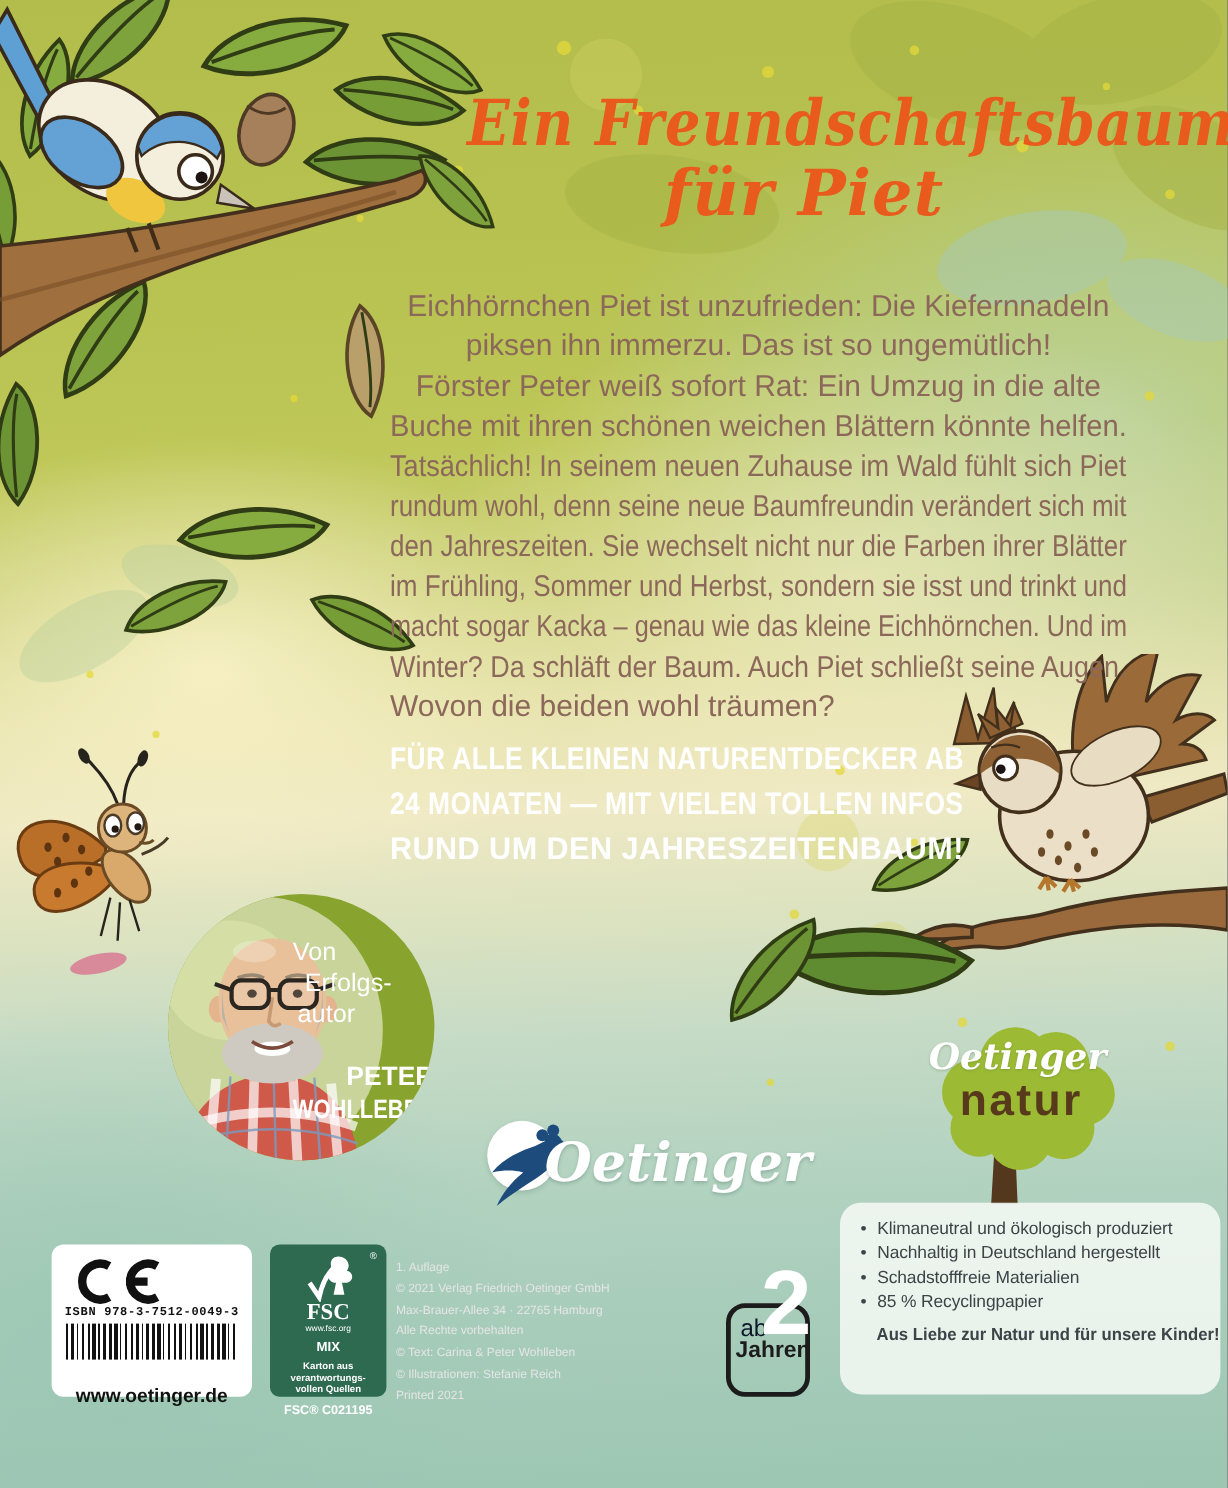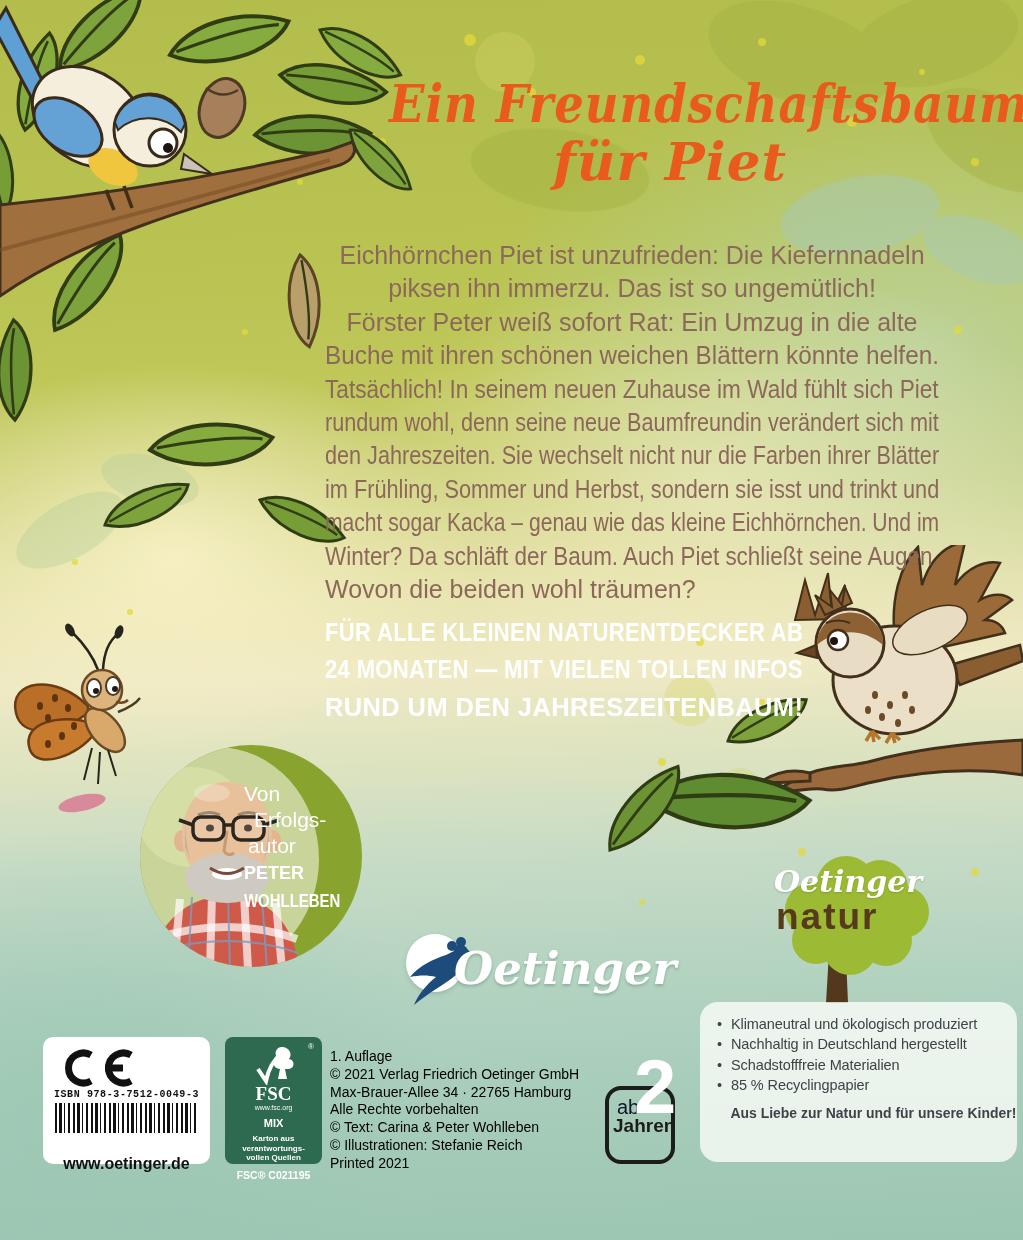--- a/index.html
+++ b/index.html
@@ -27,35 +27,35 @@
   .story .c{text-align:center;}
   .highlight{left:325px;top:614px;width:478px;font-weight:bold;font-size:26px;
     line-height:37.4px;color:#ffffff;letter-spacing:.4px;}
 
   .author-badge{left:140px;top:745px;width:222px;height:222px;border-radius:50%;
     background:#88A32E;overflow:hidden;z-index:2;position:absolute;}
   .badge-text{position:absolute;left:104px;top:36px;width:118px;color:#fff;}
   .badge-intro div{font-size:21px;line-height:26px;}
   .badge-intro div:nth-child(2){padding-left:10px;}
   .badge-intro div:nth-child(3){padding-left:4px;}
-  .badge-name{margin-top:0;font-weight:bold;font-size:18px;line-height:28px;}
+  .badge-name{margin-top:24px;font-weight:bold;font-size:22px;line-height:28px;text-align:right;}
 
   .oetinger-logo{left:398px;top:926px;width:240px;height:84px;}
   .logo-circle{position:absolute;left:8px;top:8px;width:58px;height:58px;border-radius:50%;
     background:#fff;box-shadow:0 2px 4px rgba(80,110,95,.25);}
   .logo-bird{position:absolute;left:-4px;top:-2px;}
   .wordmark{position:absolute;left:56px;top:16px;font-family:"DejaVu Serif",serif;
     font-style:italic;font-weight:bold;font-size:45px;color:#fff;white-space:nowrap;
     text-shadow:0 2px 3px rgba(70,110,95,.35);}
 
   .natur-logo{left:768px;top:848px;width:210px;height:160px;}
   .natur-brand{position:absolute;left:0px;top:16px;width:160px;text-align:center;
     font-family:"DejaVu Serif",serif;font-style:italic;font-weight:bold;font-size:30px;
     color:#fff;text-shadow:0 1px 2px rgba(90,120,60,.4);}
-  .natur-label{position:absolute;left:8px;top:48px;width:150px;
+  .natur-label{position:absolute;left:8px;top:48px;width:150px;text-align:center;
     font-weight:bold;font-size:37px;letter-spacing:2px;color:#573A1B;}
 
   .eco-box{left:700px;top:1002px;width:317px;height:160px;background:rgba(253,254,250,.78);
     border-radius:18px;box-sizing:border-box;padding:12px 8px 10px 17px;color:#3E4347;}
   .eco-box ul{margin:0;padding:0;list-style:none;}
   .eco-box li{font-size:14.5px;line-height:20.3px;padding-left:14px;position:relative;
     letter-spacing:-.1px;}
   .eco-box li::before{content:"•";position:absolute;left:0;top:0;}
   .eco-closing{margin-top:10px;padding-left:14px;font-weight:bold;font-size:14.5px;width:285px;}
 
@@ -71,21 +71,21 @@
 
   .fsc-box{left:225px;top:1037px;width:97px;height:127px;background:#2D6A4F;border-radius:8px;
     box-sizing:border-box;padding:6px 4px;text-align:center;color:#fff;}
   .fsc-reg{position:absolute;right:8px;top:5px;font-size:8px;}
   .fsc-name{font-family:"Liberation Serif",serif;font-weight:bold;font-size:19px;line-height:18px;}
   .fsc-url{font-size:7px;line-height:9px;}
   .fsc-grade{font-weight:bold;font-size:11px;margin-top:5px;}
   .fsc-desc{font-weight:bold;font-size:8px;line-height:9.5px;margin-top:5px;}
   .fsc-license{font-weight:bold;font-size:10.5px;margin-top:6px;}
 
-  .imprint{left:330px;top:1048px;font-size:14px;line-height:17.8px;color:#000000;}
+  .imprint{left:330px;top:1048px;font-size:10px;line-height:17.8px;color:#e5e5e5;}
   .imprint div{white-space:nowrap;}
 
   .age-badge{left:600px;top:1055px;width:90px;height:110px;}
   .age-frame{position:absolute;left:5px;top:31px;width:62px;height:70px;border:4px solid #1c1c1c;
     border-radius:16px;}
   .age-pre{position:absolute;left:17px;top:41px;font-weight:normal;font-size:20px;color:#0f172a;}
   .age-unit{position:absolute;left:13px;top:60px;font-weight:bold;font-size:19px;color:#1c1c1c;}
   .age-num{position:absolute;left:34px;top:-6px;font-weight:bold;font-size:76px;color:#fff;
     line-height:76px;z-index:4;}
 </style>

